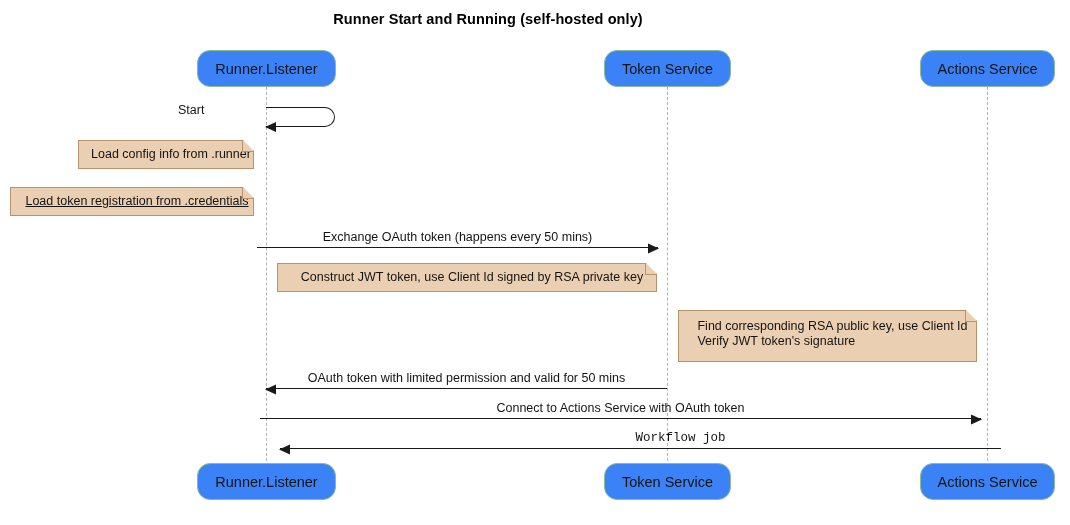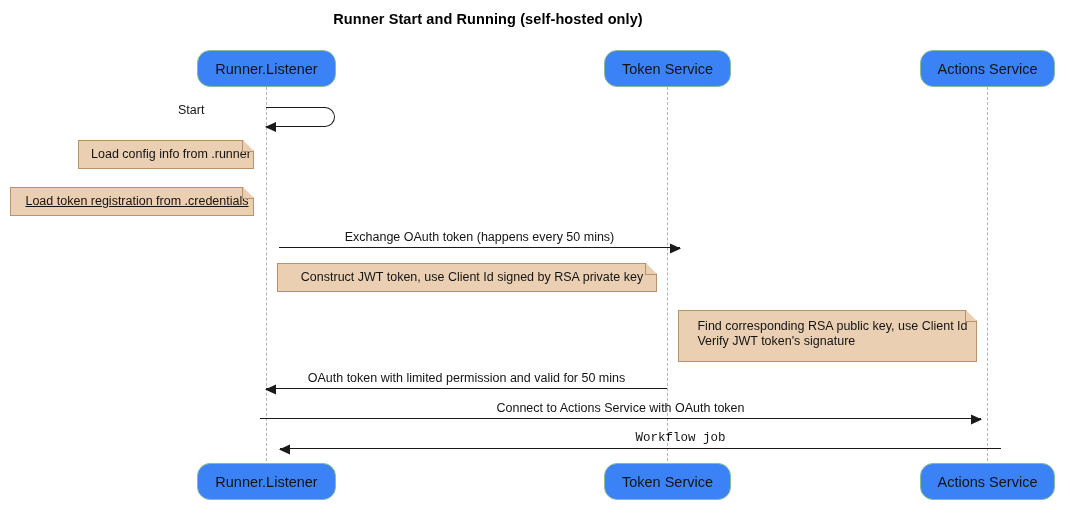--- a/index.html
+++ b/index.html
@@ -209,21 +209,21 @@
     <span class="fold-tri"></span>
     <span class="fold" style="background:transparent; border-left:1px solid #b8926a; border-bottom:1px solid #b8926a;"></span>
   </div>
 
   <div class="note" style="left:10px; top:187px; width:244px; height:29px;text-decoration:underline;">
     <span class="note-text">Load token registration from .credentials</span>
     <span class="fold-tri"></span>
     <span class="fold" style="background:transparent; border-left:1px solid #b8926a; border-bottom:1px solid #b8926a;"></span>
   </div>
 
-  <div class="message" style="left:279px; top:222px; width:401px;">
+  <div class="message" style="left:257px; top:222px; width:401px;">
     <div class="msg-label">Exchange OAuth token (happens every 50 mins)</div>
     <div class="msg-line"></div>
     <div class="arrow-head right"></div>
   </div>
 
   <div class="note" style="left:277px; top:263px; width:380px; height:29px;">
     <span class="note-text">Construct JWT token, use Client Id signed by RSA private key</span>
     <span class="fold-tri"></span>
     <span class="fold" style="background:transparent; border-left:1px solid #b8926a; border-bottom:1px solid #b8926a;"></span>
   </div>

